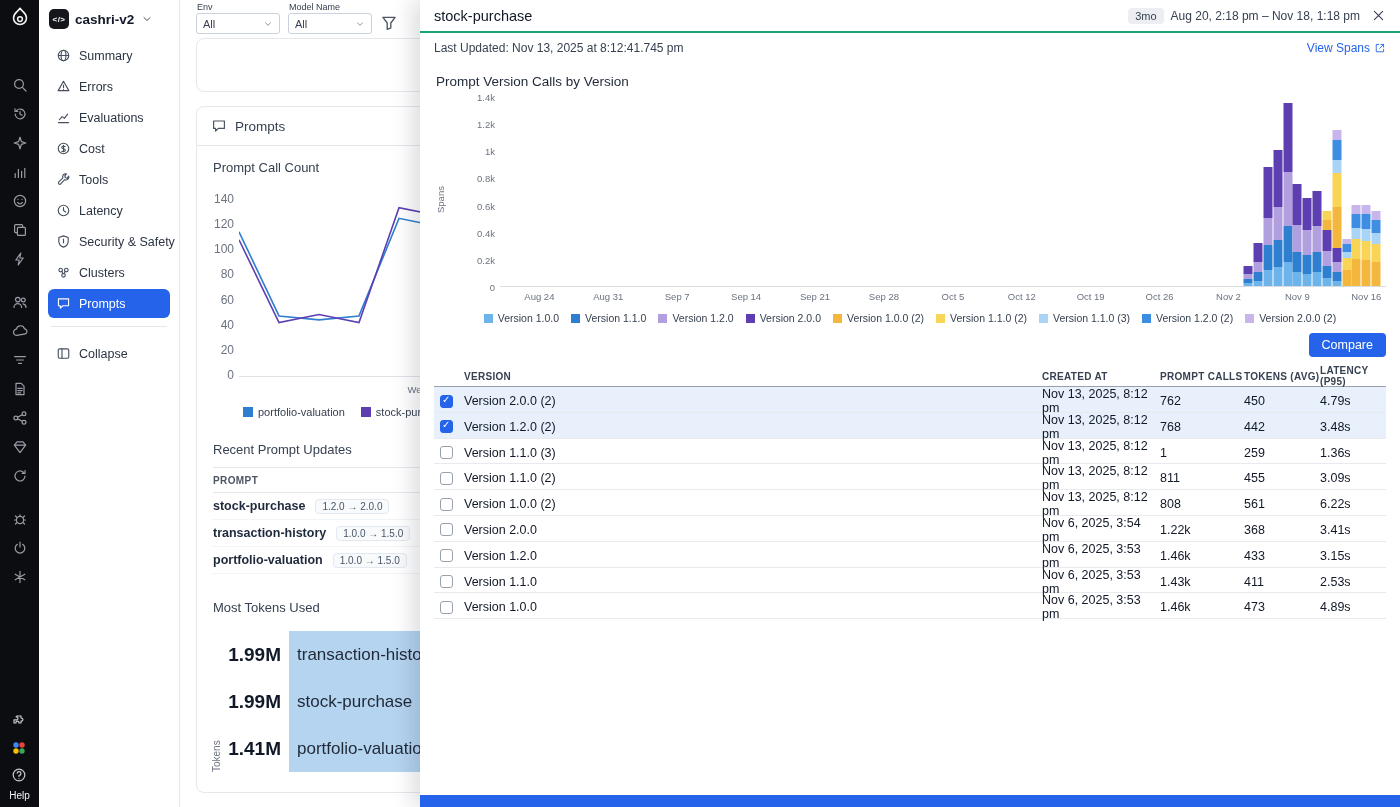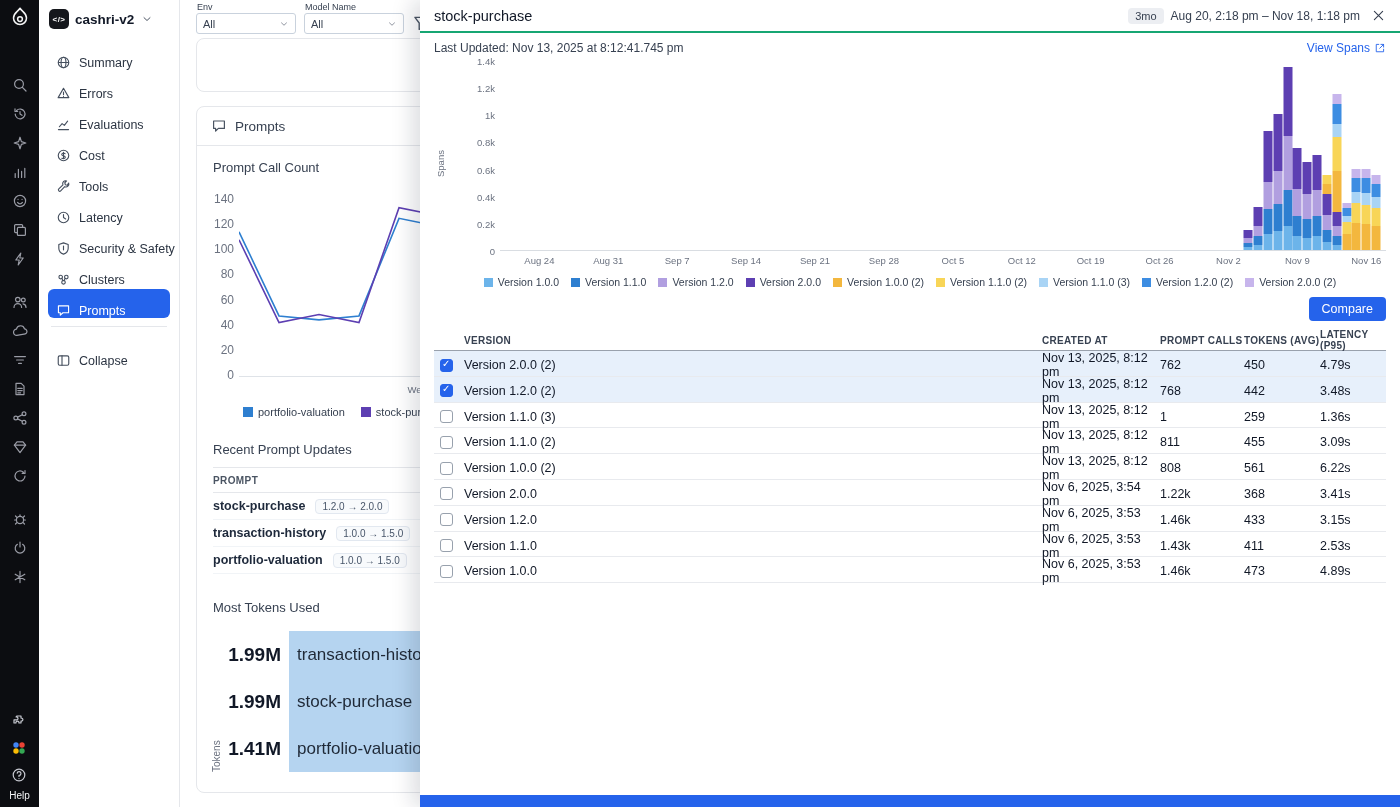--- a/index.html
+++ b/index.html
@@ -22,33 +22,33 @@
 
   
   .sidebar { position:absolute; left:39px; top:0; width:141px; height:807px; background:#fff;
     border-right:1px solid #e5e7eb; z-index:40; }
   .project-row { display:flex; align-items:center; gap:6px; padding:9px 6px 8px 10px;
     font-weight:bold; font-size:13.5px; color:#111827; cursor:pointer; }
   .proj-badge { min-width:20px; height:20px; border-radius:5px; background:#15171c; color:#fff;
     font-size:8px; display:flex; align-items:center; justify-content:center; font-weight:bold; letter-spacing:.5px; }
   .proj-chev { width:12px; height:12px; color:#374151; margin-left:1px; }
   .side-nav { padding:4px 9px 0; display:flex; flex-direction:column; gap:2px; }
-  .nav-item { display:flex; align-items:flex-end; gap:8px; height:29px; padding:0 8px; border-radius:6px;
+  .nav-item { display:flex; align-items:center; gap:8px; height:29px; padding:0 8px; border-radius:6px;
     font-size:12.5px; color:#2b3442; cursor:pointer; white-space:nowrap; }
   .nav-item .ic { width:15px; height:15px; color:#454f5e; flex:0 0 15px; }
   .nav-item.active { background:#2563eb; color:#fff; }
   .nav-item.active .ic { color:#fff; }
   .side-divider { border-top:1px solid #e5e7eb; margin:8px 12px; }
 
   
   .main { position:absolute; left:180px; top:0; right:0; height:807px; background:#fff; z-index:10; }
   .topbar { display:flex; gap:8px; padding:2px 0 0 16px; align-items:flex-end; }
   .filter-group { display:flex; flex-direction:column; gap:1px; }
   .filter-label { font-size:9px; color:#374151; margin-left:1px; }
-  .select { width:100px; height:21px; border:1px solid #c9d2dd; border-radius:3px; background:#fff;
+  .select { width:84px; height:21px; border:1px solid #c9d2dd; border-radius:3px; background:#fff;
     font-size:11px; color:#374151; display:flex; align-items:center; justify-content:space-between;
     padding:0 6px; cursor:pointer; }
   .select .chev { width:10px; height:10px; color:#6b7280; }
   .funnel-btn { width:18px; height:18px; color:#4b5563; margin-bottom:2px; cursor:pointer; }
 
   .stub-card { margin:4px 0 0 16px; width:600px; height:54px; border:1px solid #e5e7eb; border-radius:8px; background:#fff; }
 
   .prompts-card { margin:14px 0 0 16px; width:760px; border:1px solid #e5e7eb; border-radius:8px; background:#fff; }
   .pc-header { display:flex; align-items:center; gap:8px; padding:11px 14px; border-bottom:1px solid #e5e7eb;
     font-size:13.5px; color:#374151; }
@@ -522,20 +522,21 @@
         <span>View Spans</span>
         <span class="ic" data-icon="external">
             <svg viewBox="0 0 16 16" fill="none" stroke="currentColor" stroke-width="1.2" stroke-linecap="round" stroke-linejoin="round">
               <path d="M6.4 3.2H3v9.8h9.8V9.6"></path>
               <path d="M9.2 3.2h3.6v3.6M12.8 3.2 7.6 8.4"></path>
             </svg>
           </span>
       </span>
     </div>
 
+    <div class="ov-chart-title">Prompt Version Calls by Version</div>
 
     <div class="vc-wrap">
       <div class="vc-ylabel">Spans</div>
       <div class="vc-yticks" id="vc-yticks">
           <span class="vc-ytick" style="top: 0px;">1.4k</span>
           <span class="vc-ytick" style="top: 27.1429px;">1.2k</span>
           <span class="vc-ytick" style="top: 54.2857px;">1k</span>
           <span class="vc-ytick" style="top: 81.4286px;">0.8k</span>
           <span class="vc-ytick" style="top: 108.571px;">0.6k</span>
           <span class="vc-ytick" style="top: 135.714px;">0.4k</span>

